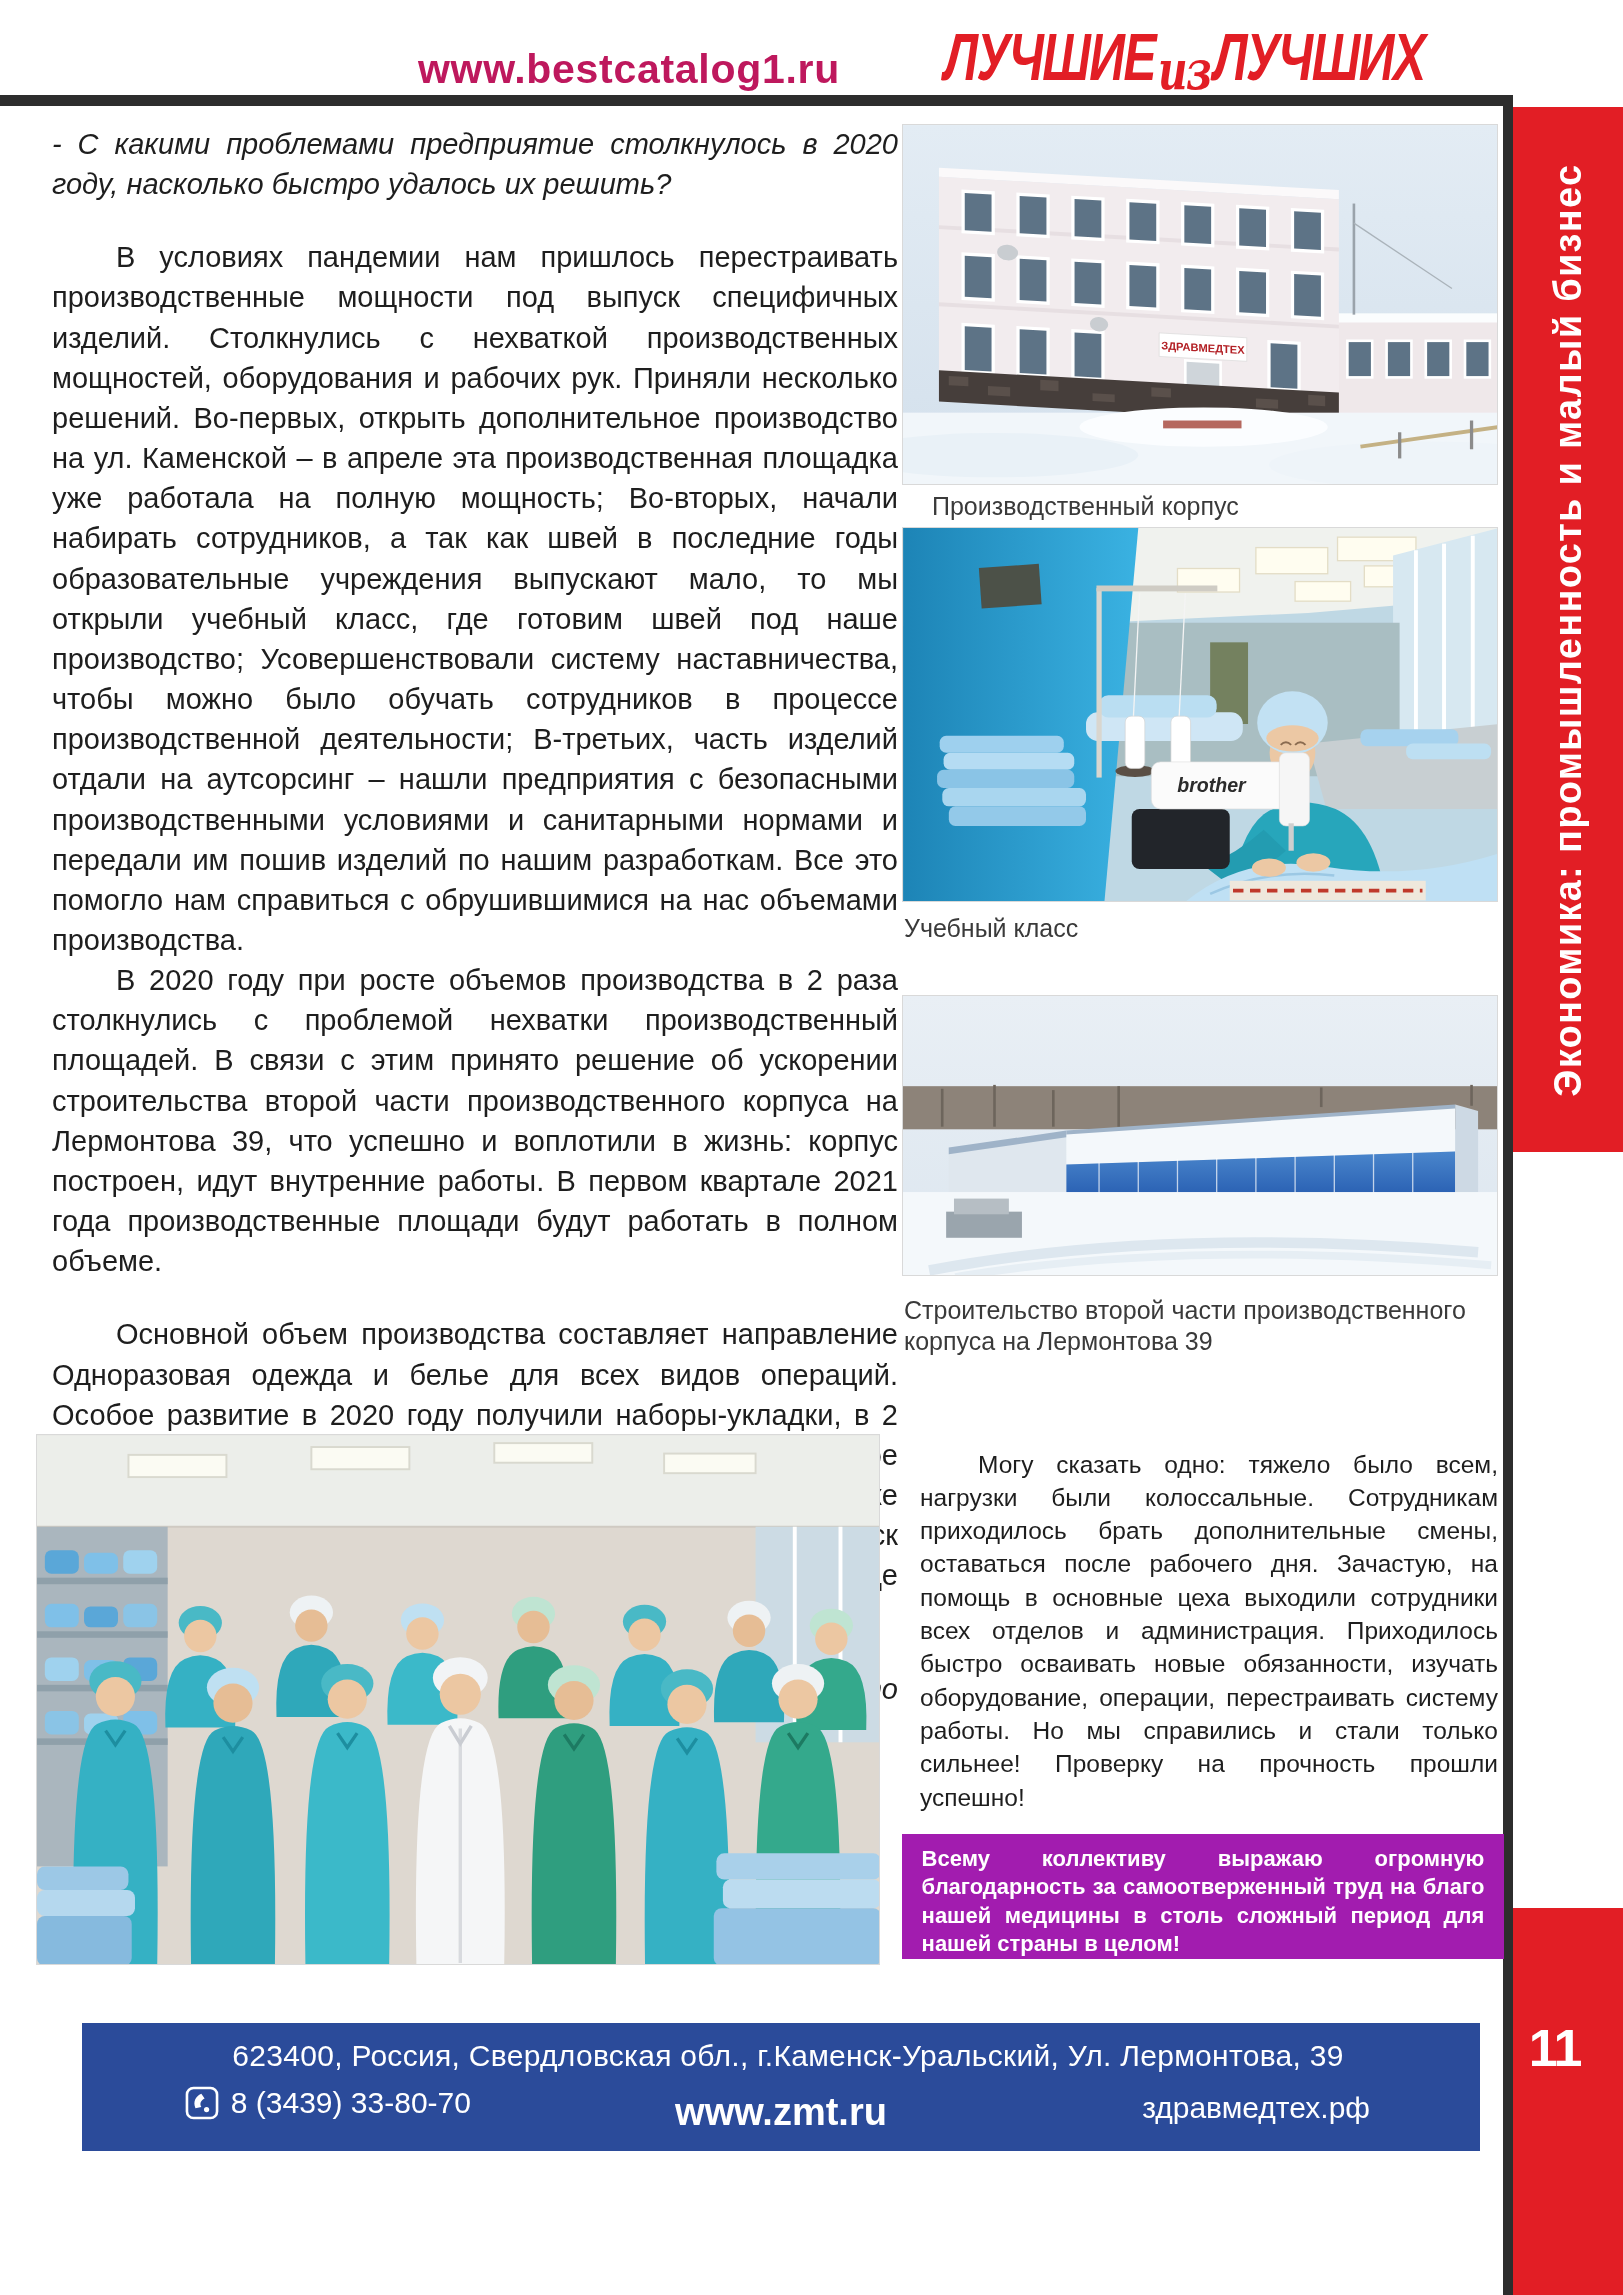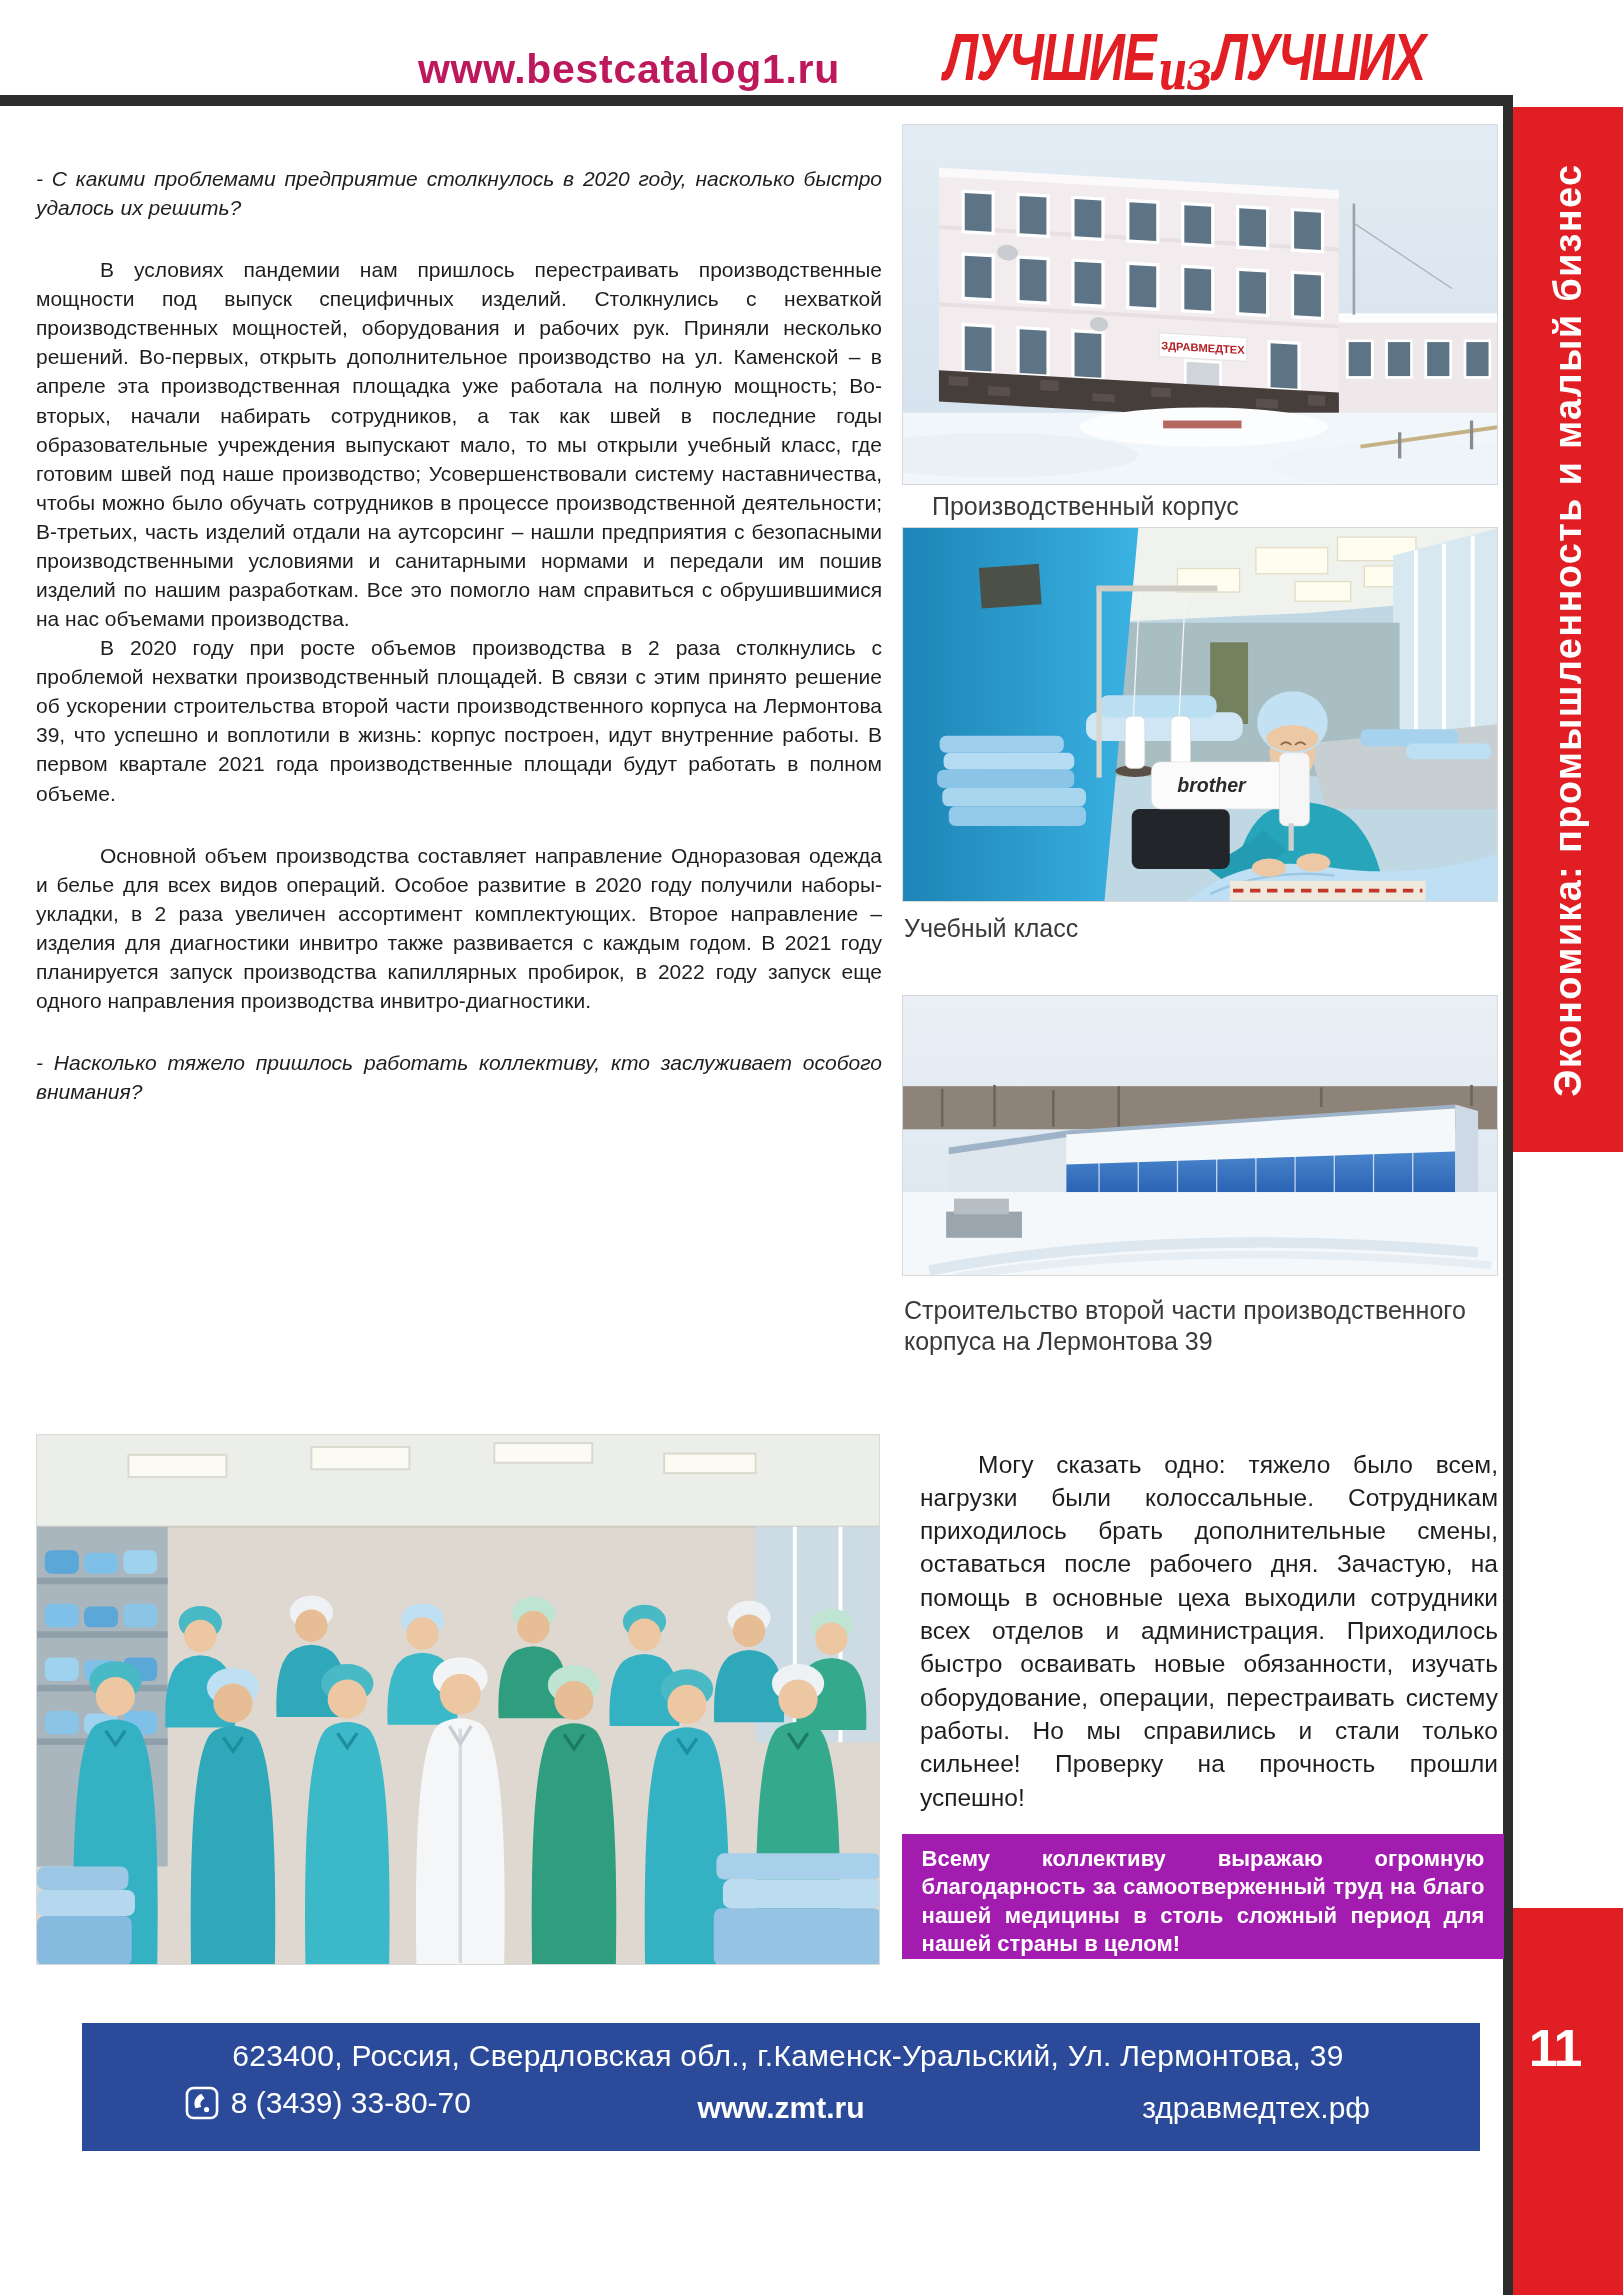--- a/index.html
+++ b/index.html
@@ -21,40 +21,40 @@
   .side-band{position:absolute;left:1513px;top:107px;width:111px;height:1045px;background:#e21e25;
              display:flex;align-items:center;justify-content:flex-end;}
   .side-band .vtext{writing-mode:vertical-rl;transform:rotate(180deg);color:#fff;
              font-size:38px;font-weight:bold;letter-spacing:1.3px;white-space:nowrap;
              padding:18.3px 0;margin:0 auto;}
   .page-block{position:absolute;left:1513px;top:1908px;width:111px;height:452px;background:#e21e25;}
   .page-num{position:absolute;left:15.7px;top:110px;font-size:52px;font-weight:800;color:#fff;
             letter-spacing:-1.3px;}
 
   
-  .col-left{position:absolute;left:36px;top:124px;width:846px;
-            font-size:21px;line-height:1.385;text-align:justify;margin-top:40px;}
+  .col-left{position:absolute;left:52px;top:124px;width:846px;
+            font-size:29px;line-height:1.385;text-align:justify;}
   .q{font-style:italic;margin:0 0 33px 0;}
   .a{margin:0;text-indent:64px;}
   .mb{margin-bottom:33px;}
 
   
   .photo{position:absolute;border:0.7px solid #d9d9d9;box-sizing:border-box;overflow:hidden;background:#eef2f6;}
   .cap{position:absolute;font-size:25px;color:#3a3a3a;line-height:1.25;}
   .a3{position:absolute;left:920px;top:1423px;width:578px;font-size:24.5px;line-height:1.36;
       text-align:justify;text-indent:58px;}
   .blue-box{position:absolute;left:902px;top:1834px;width:602px;height:125px;background:#a21caf;
       box-sizing:border-box;padding:10.5px 19.6px 0 19.6px;color:#fff;font-weight:bold;
       font-size:22px;line-height:1.3;text-align:justify;overflow:hidden;}
 
   
   .footer{position:absolute;left:82px;top:2023px;width:1398px;height:128px;background:#2b4b9a;color:#fff;}
   .f-address{position:absolute;left:14px;right:0;top:15.7px;text-align:center;font-size:30px;letter-spacing:0.3px;}
   .f-phone{position:absolute;left:103px;top:63px;display:flex;align-items:center;gap:11.8px;font-size:30px;}
-  .f-site1{position:absolute;left:50%;transform:translateX(-50%);top:68px;font-size:30px;font-weight:bold;}
+  .f-site1{position:absolute;left:50%;transform:translateX(-50%);top:68px;font-size:38px;font-weight:bold;}
   .f-site2{position:absolute;right:110px;top:68px;font-size:30px;}
   svg{display:block;}
 </style>
 </head>
 <body>
 
 <div class="page">
 
   <div class="site-url">www.bestcatalog1.ru</div>
   <div class="mag-title"><span>ЛУЧШИЕ</span><span class="iz">из</span><span>ЛУЧШИХ</span></div>

